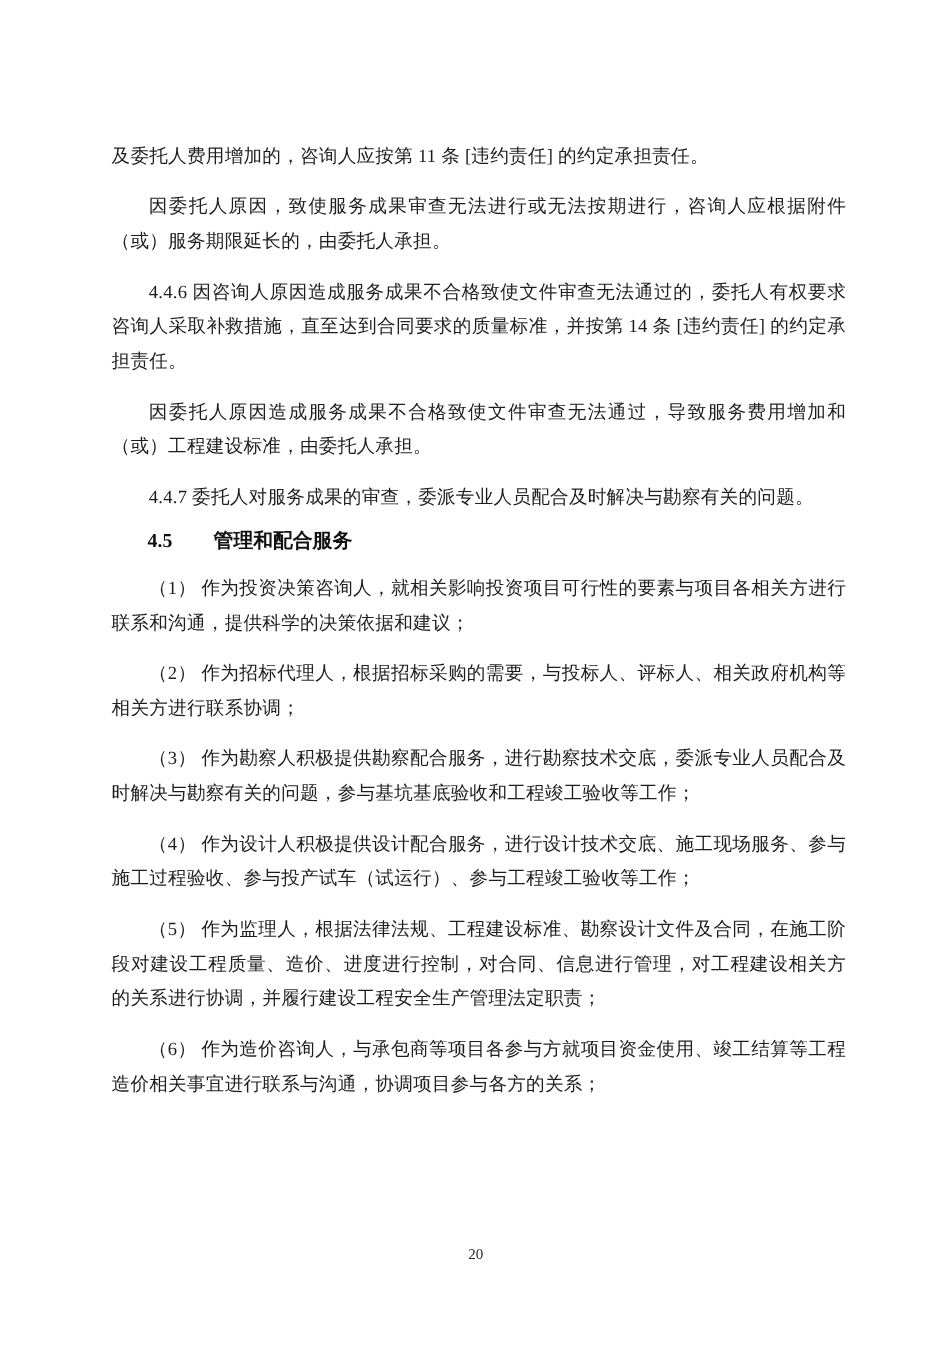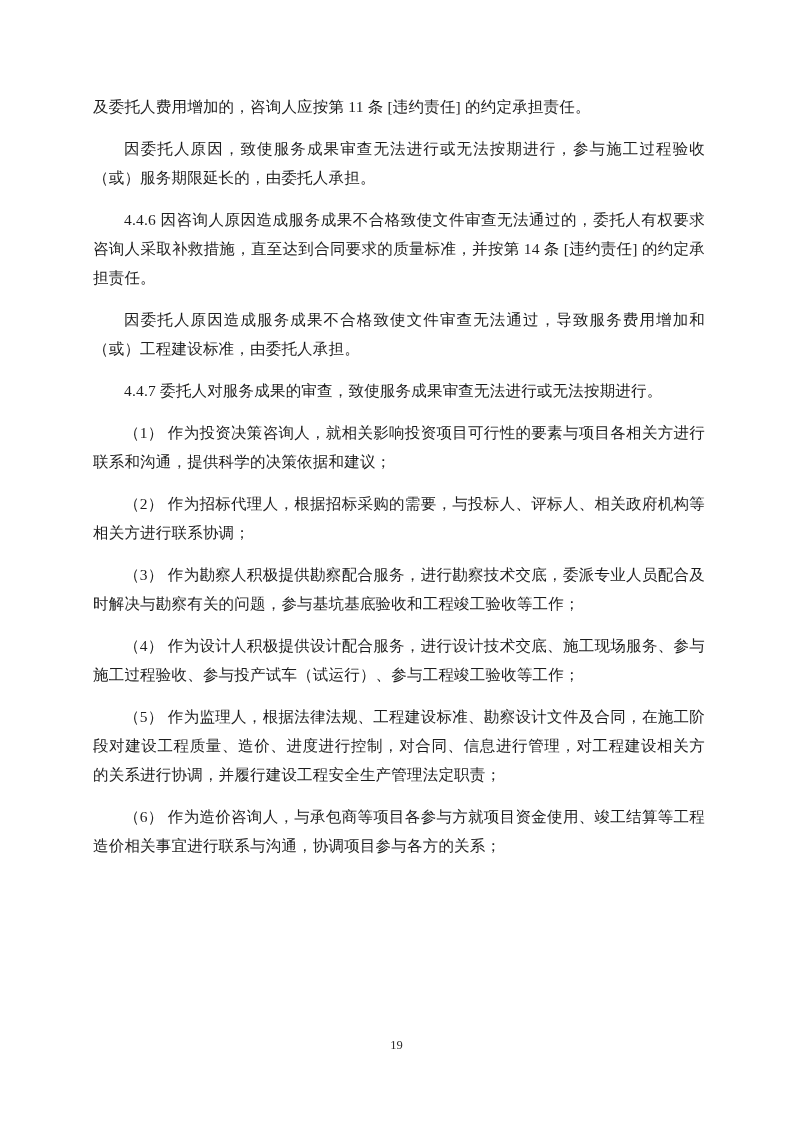--- a/index.html
+++ b/index.html
@@ -22,21 +22,21 @@
   }
   .para {
     margin: 0 0 13px 0;
     font-size: 15.5px;
     line-height: 29px;
     color: #1d1d1d;
     text-align: justify;
     text-indent: 31px;
     letter-spacing: 0.2px;
   }
-  .para.flush { text-indent: 0; }
+  .para.flush { text-indent: 0; margin-top: 24px; }
   .section-heading {
     margin: -6px 0 10px 0;
     padding-left: 30px;
     font-size: 16.5px;
     line-height: 30px;
     font-weight: bold;
     color: #111111;
   }
   .sec-num { display: inline-block; min-width: 55px; }
   .page-number {
@@ -49,38 +49,41 @@
   }
 </style>
 </head>
 <body>
 
 <div class="page">
   <div class="content">
 
     <p class="para flush">及委托人费用增加的，咨询人应按第 11 条 [违约责任] 的约定承担责任。</p>
 
-    <p class="para">因委托人原因，致使服务成果审查无法进行或无法按期进行，参与施工过程验收（或）服务期限延长的，由委托人承担。</p>
+    <p class="para">因委托人原因，致使服务成果审查无法进行或无法按期进行，咨询人应根据附件（或）服务期限延长的，由委托人承担。</p>
 
     <p class="para">4.4.6  因咨询人原因造成服务成果不合格致使文件审查无法通过的，委托人有权要求咨询人采取补救措施，直至达到合同要求的质量标准，并按第 14 条 [违约责任] 的约定承担责任。</p>
 
     <p class="para">因委托人原因造成服务成果不合格致使文件审查无法通过，导致服务费用增加和（或）工程建设标准，由委托人承担。</p>
 
-    <p class="para">4.4.7  委托人对服务成果的审查，致使服务成果审查无法进行或无法按期进行。</p>
+    <p class="para">4.4.7  委托人对服务成果的审查，委派专业人员配合及时解决与勘察有关的问题。</p>
 
+    <h2 class="section-heading">
+      <span class="sec-num">4.5</span><span class="sec-title">管理和配合服务</span>
+    </h2>
 
 
     <p class="para">（1） 作为投资决策咨询人，就相关影响投资项目可行性的要素与项目各相关方进行联系和沟通，提供科学的决策依据和建议；</p>
 
     <p class="para">（2） 作为招标代理人，根据招标采购的需要，与投标人、评标人、相关政府机构等相关方进行联系协调；</p>
 
     <p class="para">（3） 作为勘察人积极提供勘察配合服务，进行勘察技术交底，委派专业人员配合及时解决与勘察有关的问题，参与基坑基底验收和工程竣工验收等工作；</p>
 
     <p class="para">（4） 作为设计人积极提供设计配合服务，进行设计技术交底、施工现场服务、参与施工过程验收、参与投产试车（试运行）、参与工程竣工验收等工作；</p>
 
     <p class="para">（5） 作为监理人，根据法律法规、工程建设标准、勘察设计文件及合同，在施工阶段对建设工程质量、造价、进度进行控制，对合同、信息进行管理，对工程建设相关方的关系进行协调，并履行建设工程安全生产管理法定职责；</p>
 
     <p class="para">（6） 作为造价咨询人，与承包商等项目各参与方就项目资金使用、竣工结算等工程造价相关事宜进行联系与沟通，协调项目参与各方的关系；</p>
 
   </div>
 
-  <div class="page-number">19</div>
+  <div class="page-number">20</div>
 </div>
 
 </body></html>

